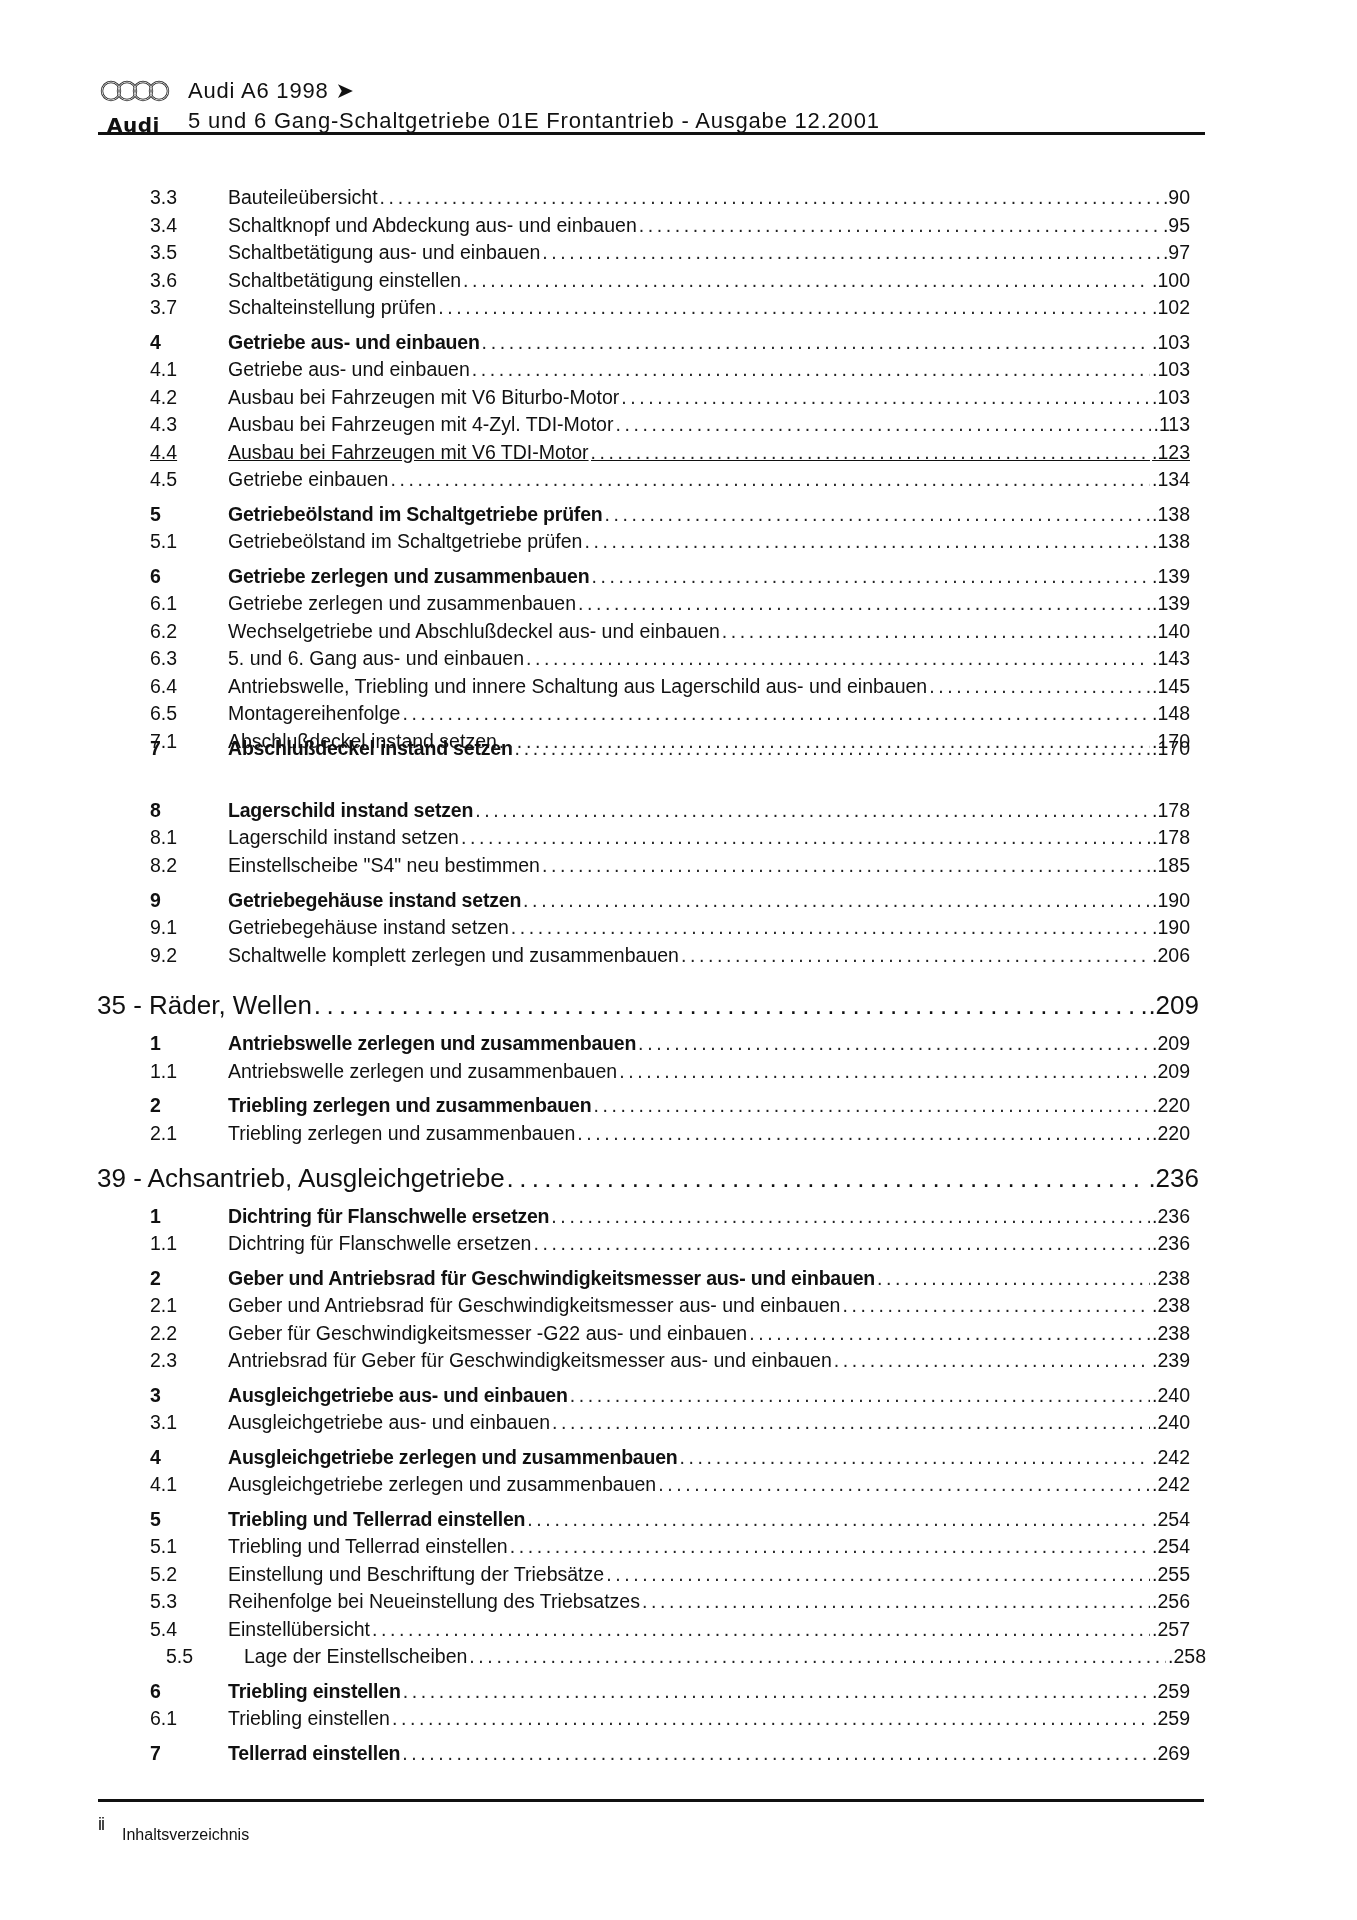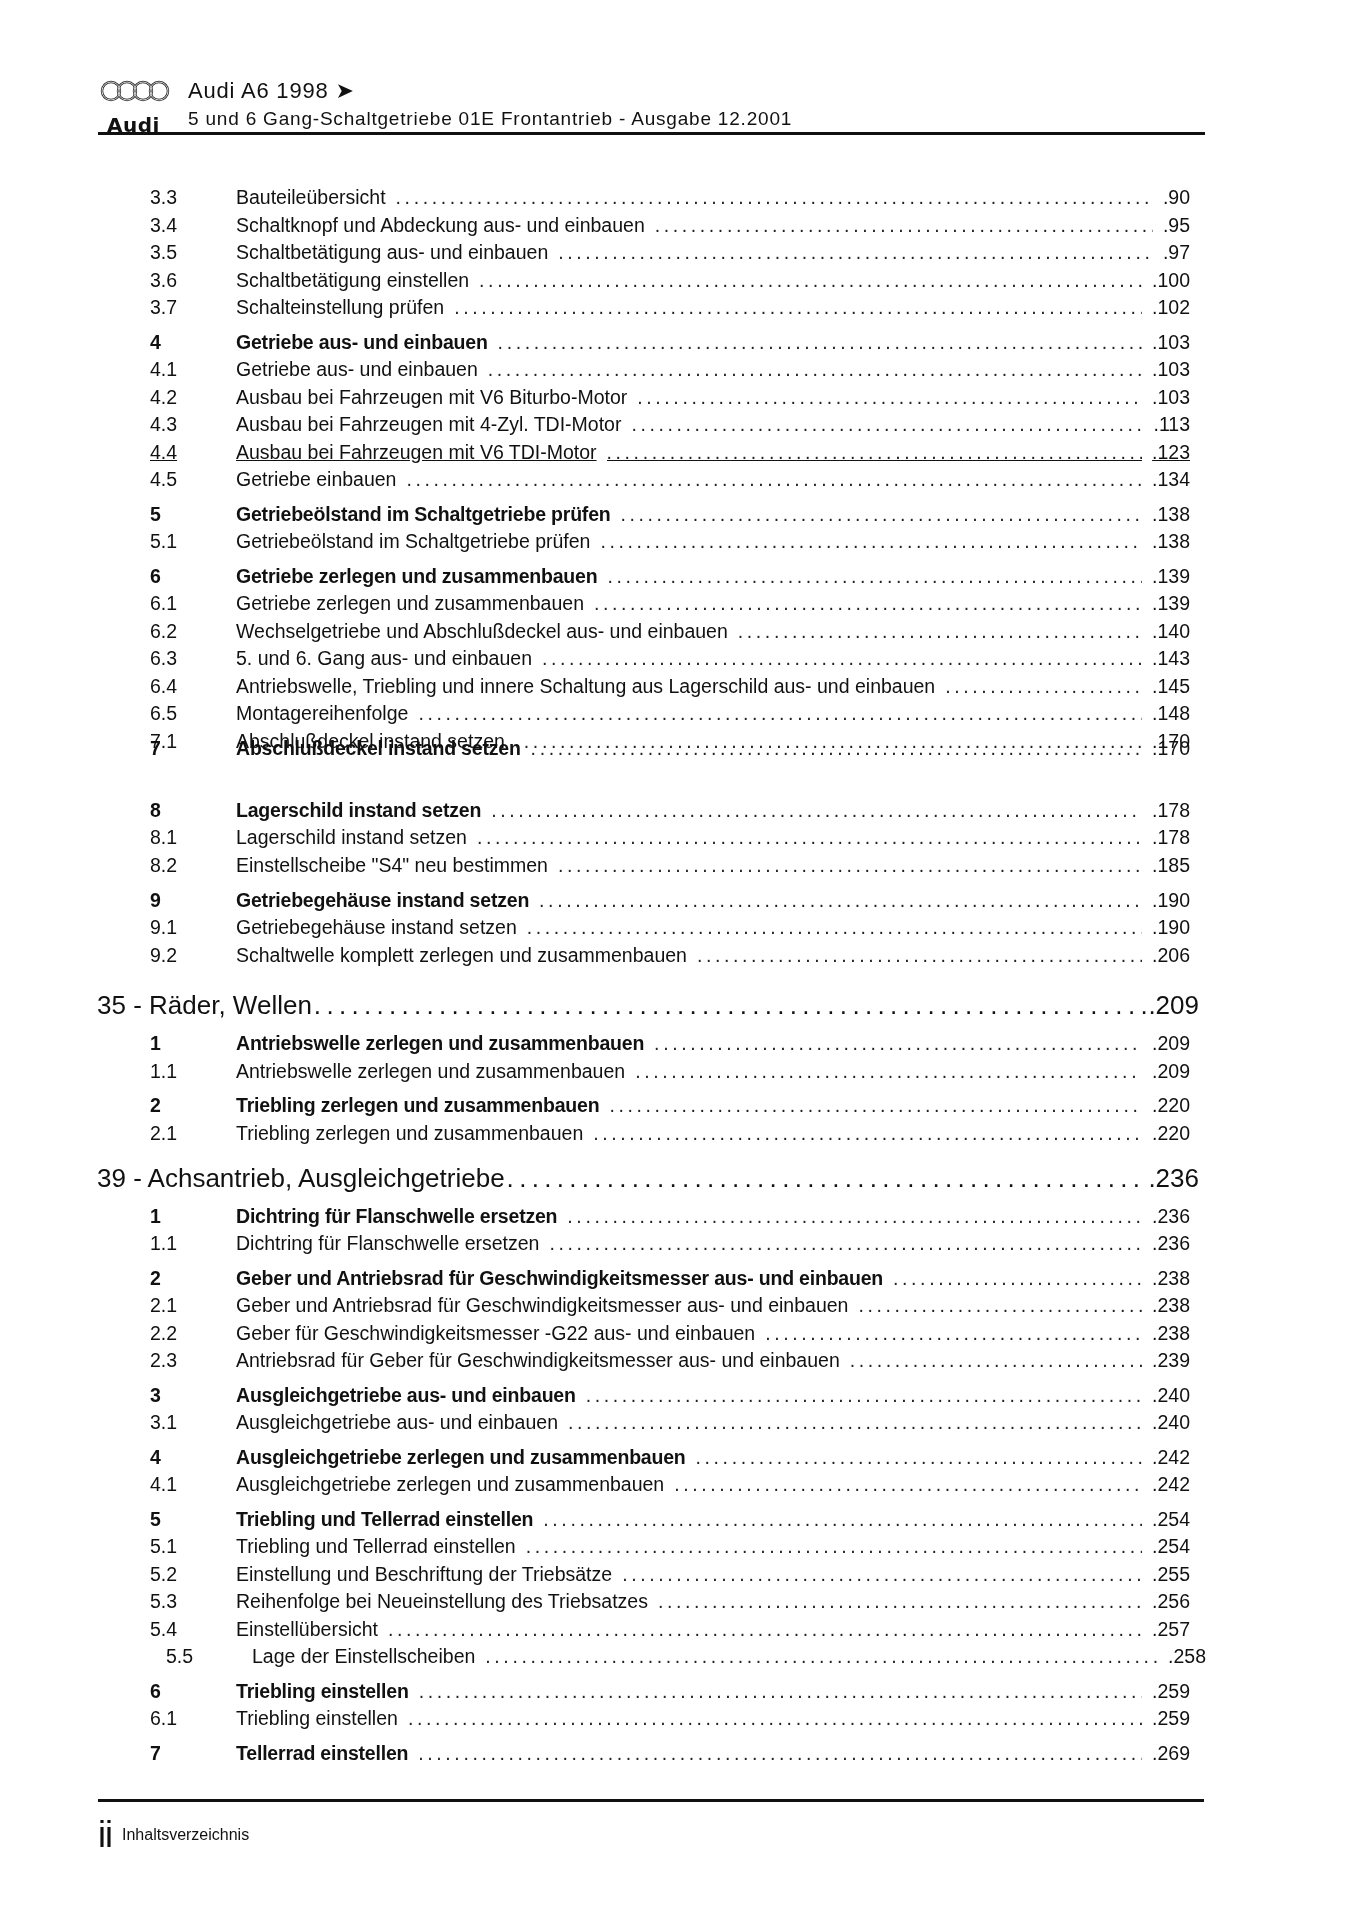--- a/index.html
+++ b/index.html
@@ -1,36 +1,36 @@
 <!DOCTYPE html>
 <html><head>
 <meta charset="utf-8">
 <style>
   html, body { margin:0; padding:0; background:#ffffff; }
   body { width:1357px; height:1920px; position:relative; overflow:hidden;
          font-family:"Liberation Sans", sans-serif; color:#111; }
   .hdr-rings { position:absolute; left:100px; top:80px; width:72px; height:22px; }
   .hdr-title { position:absolute; left:188px; top:78px; font-size:22px; letter-spacing:0.8px; color:#111; white-space:nowrap; }
   .hdr-wordmark { position:absolute; left:107px; top:113px; font-size:20px; font-weight:bold; letter-spacing:0.5px; font-family:"DejaVu Sans", sans-serif; }
-  .hdr-subtitle { position:absolute; left:188px; top:108px; font-size:19px; letter-spacing:0.8px; white-space:nowrap; }
+  .hdr-subtitle { position:absolute; left:188px; top:108px; font-size:22px; letter-spacing:0.8px; white-space:nowrap; }
   .hdr-rule { position:absolute; left:98px; top:132px; width:1107px; height:3px; background:#111; }
-  .toc-row { position:absolute; left:150px; width:1040px; height:24px; display:flex; align-items:baseline; font-size:19.5px; white-space:nowrap;gap:8px; }
+  .toc-row { position:absolute; left:150px; width:1040px; height:24px; display:flex; align-items:baseline; font-size:19.5px; white-space:nowrap; }
   .toc-row .num { width:78px; flex:0 0 78px; }
   .toc-row .title { flex:0 0 auto; }
   .toc-row .dots { flex:1 1 auto; overflow:hidden; margin:0 2px; letter-spacing:3.6px; color:#222; }
   .toc-row .dots::before { content:"..............................................................................................................................................................................."; }
   .toc-row .page { flex:0 0 auto; text-align:right; }
   .toc-row.group .title, .toc-row.group .num { font-weight:bold; letter-spacing:-0.2px; }
   .chap-row { position:absolute; left:97px; width:1102px; height:32px; display:flex; align-items:baseline; font-size:26px; white-space:nowrap; }
   .chap-row .title { flex:0 0 auto; }
   .chap-row .dots { flex:1 1 auto; overflow:hidden; margin:0 2px; letter-spacing:5.3px; }
   .chap-row .dots::before { content:"..............................................................................................................................................................................."; }
   .chap-row .page { flex:0 0 auto; }
   .ftr-rule { position:absolute; left:98px; top:1799px; width:1106px; height:3px; background:#111; }
-  .ftr-pageno { position:absolute; left:98px; top:1814px; font-size:36px; letter-spacing:-1px; }
+  .ftr-pageno { position:absolute; left:98px; top:1814px; font-size:18px; letter-spacing:-1px; }
   .ftr-label { position:absolute; left:122px; top:1826px; font-size:16px; }
 </style>
 </head>
 <body>
 
 <div>
   <svg class="hdr-rings" viewBox="0 0 72 22">
     <g fill="none" stroke="#222" stroke-width="2.4">
       <circle cx="11" cy="11" r="9"></circle>
       <circle cx="27" cy="11" r="9"></circle>

